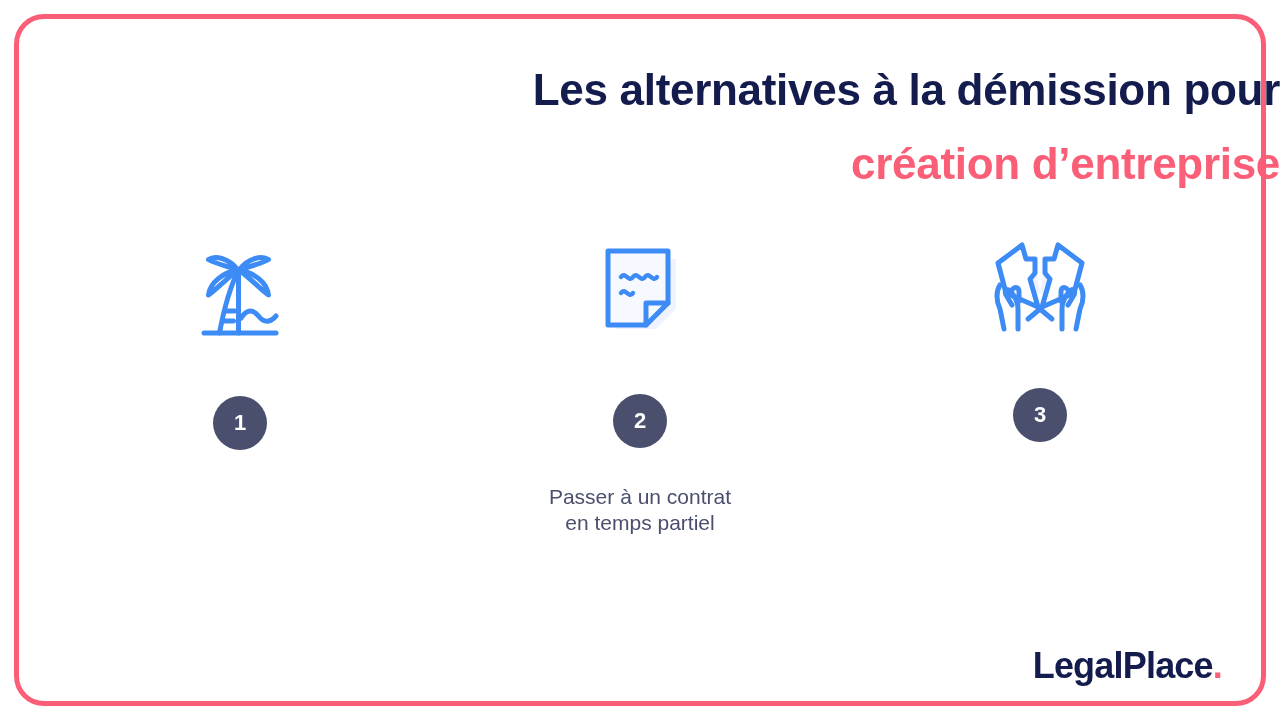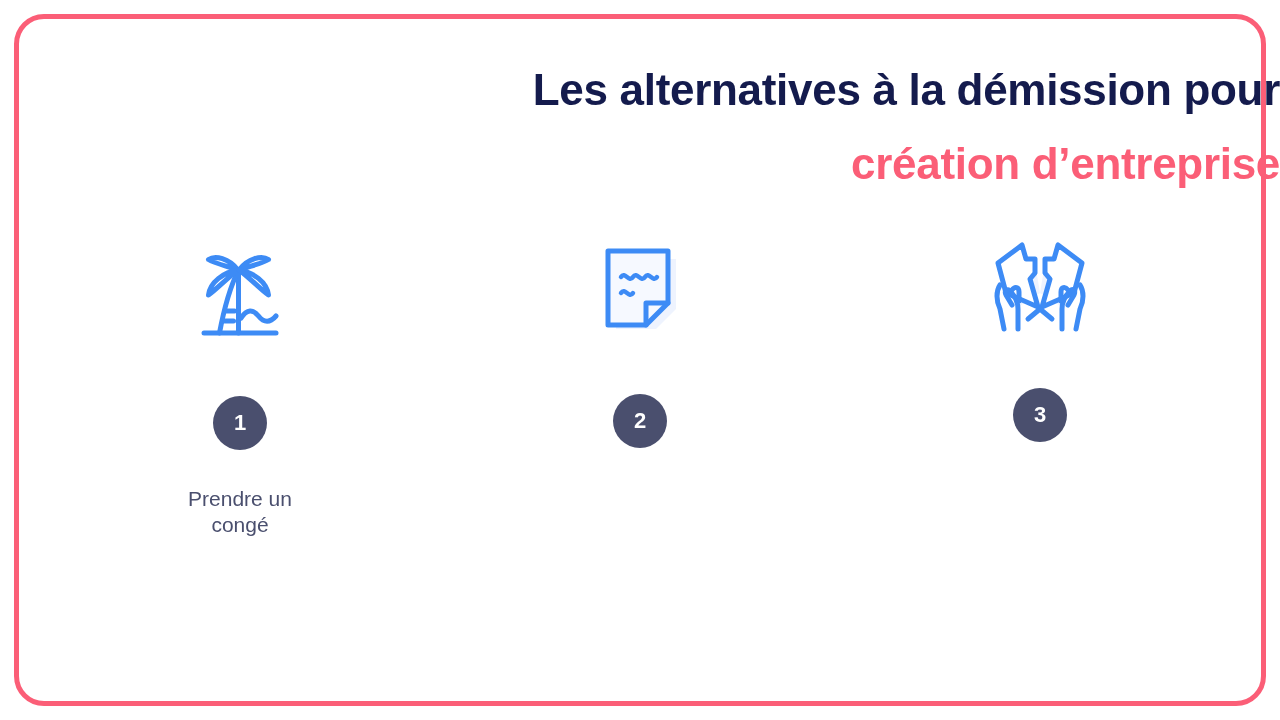--- a/index.html
+++ b/index.html
@@ -169,40 +169,40 @@
               <path d="M50 31 C36 33 22 43 20.5 56 C29 50 38 40 50 31Z"></path>
               <path d="M51 31 C65 33 79 43 80.5 56 C72 50 63 40 51 31Z"></path>
 
               <path d="M16 94 L88 94"></path>
 
               <path d="M53 79 C59 70 65 70 70.5 77 C76 84 82 84 88 77"></path>
             </g>
           </svg>
         </div>
         <div class="step-badge">1</div>
-        <div class="caption">Prendre un
-congé</div>
       </div>
 
       <div class="column col-2">
         <div class="icon-wrap">
           <svg width="104" height="104" viewBox="0 0 104 104" fill="none" aria-hidden="true">
 
             <path d="M28 22 L88 22 L88 72 L68 92 L28 92 Z" fill="#EEF3FE"></path>
 
             <path d="M20 14 L80 14 L80 66 L58 88 L20 88 Z" fill="#F6F9FF" stroke="#3D8BF5" stroke-width="5" stroke-linejoin="round" stroke-linecap="round"></path>
             <path d="M80 66 L58 66 L58 88" fill="none" stroke="#3D8BF5" stroke-width="5" stroke-linejoin="round" stroke-linecap="round"></path>
 
             <g stroke="#3D8BF5" stroke-width="4.5" stroke-linecap="round" fill="none">
               <path d="M33 40 C37 34 41 46 45 40 C49 34 53 46 57 40 C61 34 65 46 69 40"></path>
               <path d="M33 56 C37 50 41 62 45 56"></path>
             </g>
           </svg>
         </div>
         <div class="step-badge">2</div>
+        <div class="caption">Passer à un contrat
+en temps partiel</div>
       </div>
 
       <div class="column col-3">
         <div class="icon-wrap">
           <svg width="104" height="104" viewBox="0 0 104 104" fill="none" aria-hidden="true">
 
             <path d="M20 30 L38 18 L48 34 L52 58 L30 72 Z" fill="#EEF3FE"></path>
             <path d="M84 30 L66 18 L56 34 L52 58 L74 72 Z" fill="#EEF3FE"></path>
             <g stroke="#3D8BF5" stroke-width="5" stroke-linecap="round" stroke-linejoin="round" fill="#FFFFFF">
 
@@ -222,15 +222,16 @@
 
               <path d="M40 84 L52 74 L64 84"></path>
             </g>
           </svg>
         </div>
         <div class="step-badge">3</div>
       </div>
 
     </div>
 
+    <div class="logo"><span>LegalPlace</span><span class="dot">.</span></div>
 
   </div>
 </div>
 
 </body></html>

